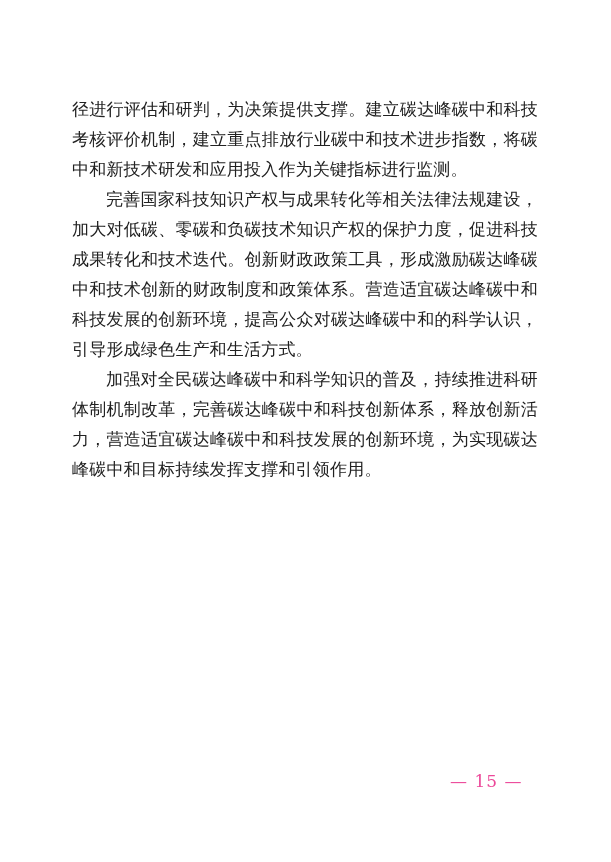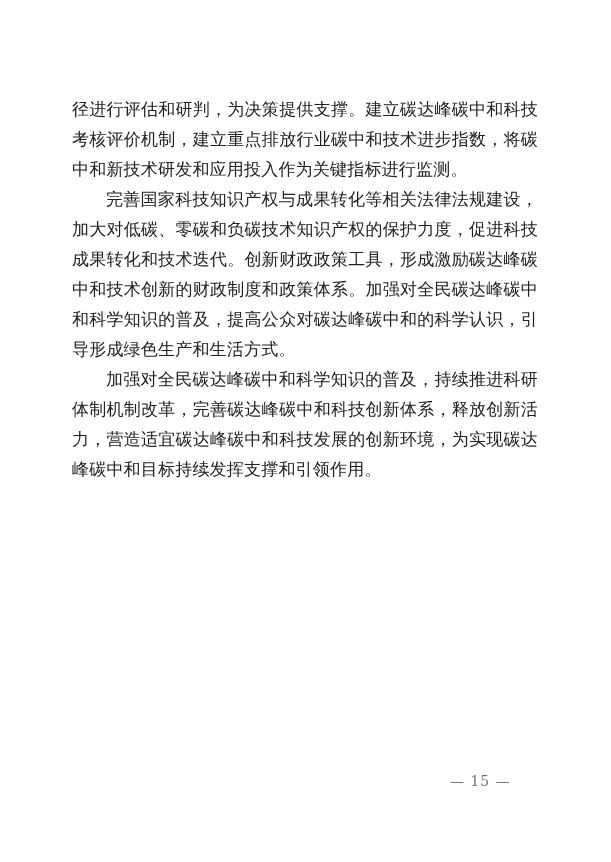--- a/index.html
+++ b/index.html
@@ -32,30 +32,30 @@
     padding: 0;
     text-indent: 2em;
   }
   .content p.no-indent {
     text-indent: 0;
   }
   .page-number {
     position: absolute;
     top: 770px;
     left: 450px;
-    font-size: 14px;
+    font-size: 17px;
     line-height: 22px;
-    color: #737373;
+    color: #ec4899;
     letter-spacing: 1px;
     white-space: nowrap;
   }
 </style>
 </head>
 <body>
 
 <div class="page">
   <div class="content">
     <p class="no-indent">径进行评估和研判，为决策提供支撑。建立碳达峰碳中和科技考核评价机制，建立重点排放行业碳中和技术进步指数，将碳中和新技术研发和应用投入作为关键指标进行监测。</p>
-    <p>完善国家科技知识产权与成果转化等相关法律法规建设，加大对低碳、零碳和负碳技术知识产权的保护力度，促进科技成果转化和技术迭代。创新财政政策工具，形成激励碳达峰碳中和技术创新的财政制度和政策体系。加强对全民碳达峰碳中和科学知识的普及，提高公众对碳达峰碳中和的科学认识，引导形成绿色生产和生活方式。</p>
+    <p>完善国家科技知识产权与成果转化等相关法律法规建设，加大对低碳、零碳和负碳技术知识产权的保护力度，促进科技成果转化和技术迭代。创新财政政策工具，形成激励碳达峰碳中和技术创新的财政制度和政策体系。营造适宜碳达峰碳中和科技发展的创新环境，提高公众对碳达峰碳中和的科学认识，引导形成绿色生产和生活方式。</p>
     <p>加强对全民碳达峰碳中和科学知识的普及，持续推进科研体制机制改革，完善碳达峰碳中和科技创新体系，释放创新活力，营造适宜碳达峰碳中和科技发展的创新环境，为实现碳达峰碳中和目标持续发挥支撑和引领作用。</p>
   </div>
   <div class="page-number">— 15 —</div>
 </div>
 
 </body></html>

